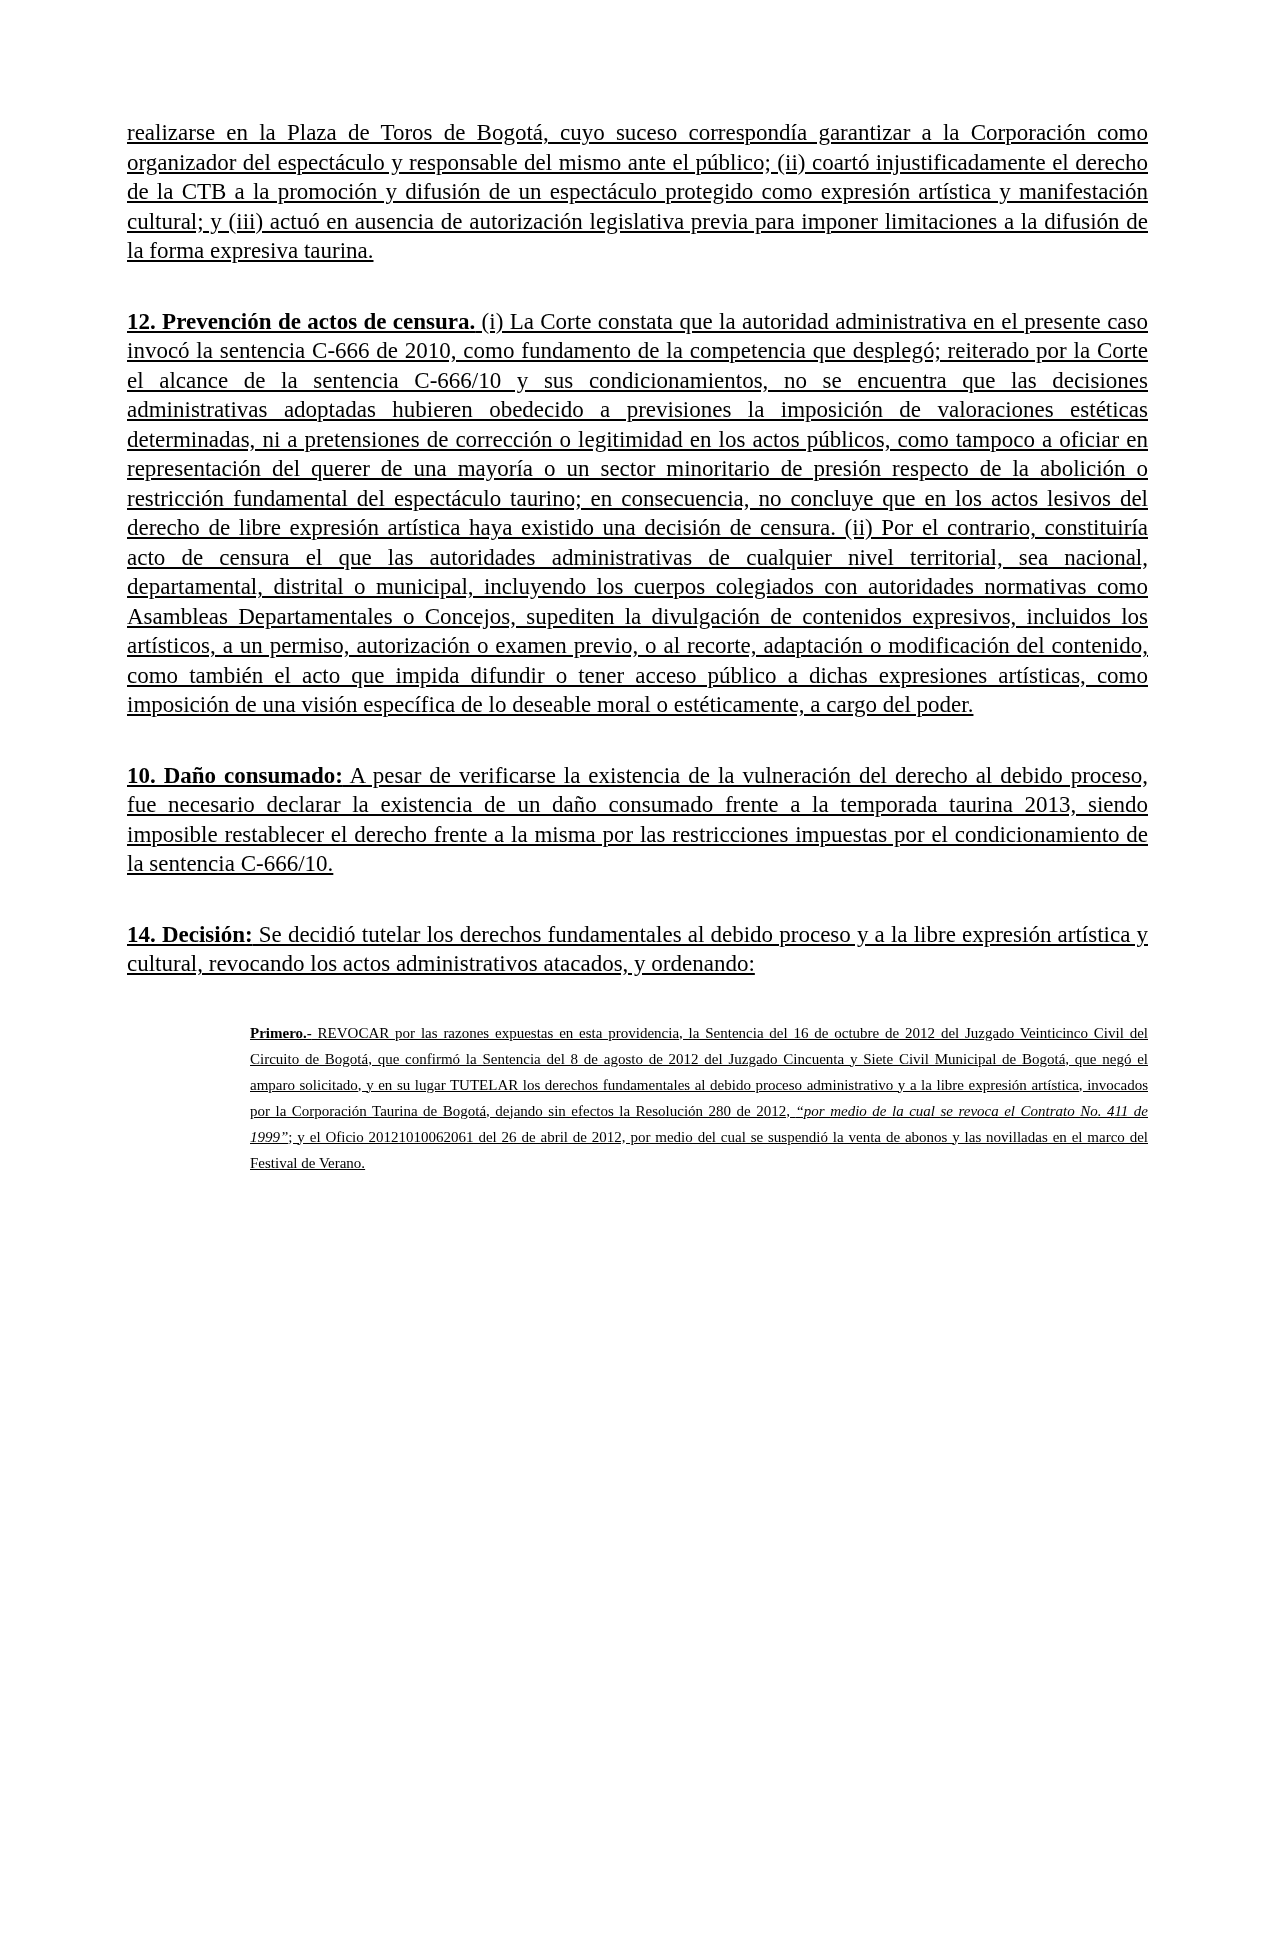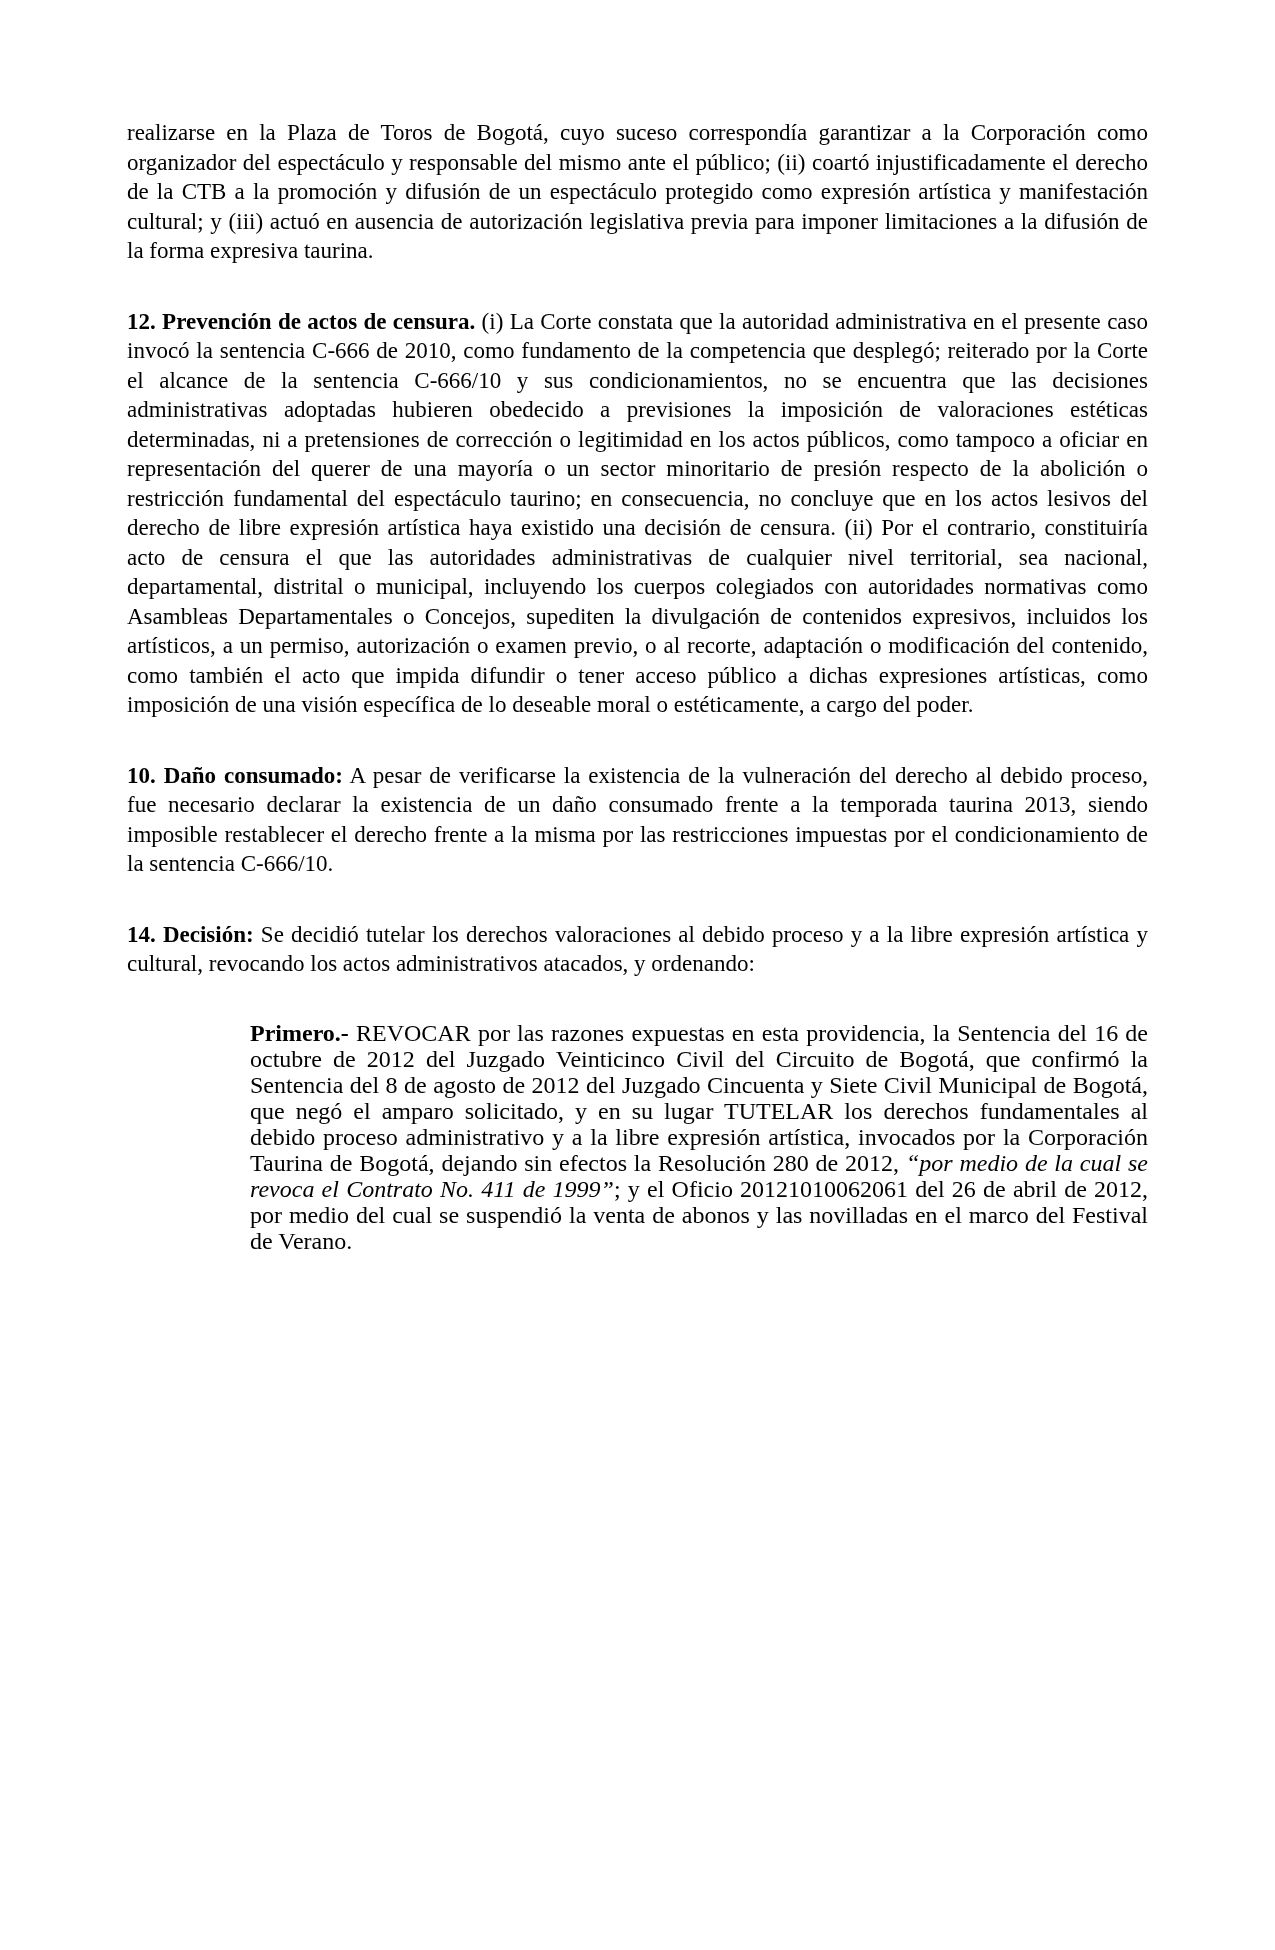--- a/index.html
+++ b/index.html
@@ -13,35 +13,36 @@
     font-family: "Liberation Serif", "DejaVu Serif", serif;
     color: #000000;
     overflow: hidden;
   }
   .page {
     box-sizing: border-box;
     width: 1275px;
     height: 1504px;
     padding: 118px 127px 0 127px;
     background: #ffffff;
+    text-decoration: underline;
   }
   .para {
     margin: 0 0 41px 0;
     font-size: 23px;
     line-height: 29.5px;
     text-align: justify;
     text-justify: inter-word;
   }
   .para .lead {
     font-weight: bold;
   }
   .order-block {
     margin: 0 0 40px 0;
     margin-left: 123px;
-    font-size: 24px;
+    font-size: 15px;
     line-height: 26px;
     text-align: justify;
     text-justify: inter-word;
   }
   .order-block .lead {
     font-weight: bold;
   }
   .italic {
     font-style: italic;
   }
@@ -50,18 +51,18 @@
 <body>
 
 <div class="page">
 
   <p class="para"><span>realizarse en la Plaza de Toros de Bogotá, cuyo suceso correspondía garantizar a la Corporación como organizador del espectáculo y responsable del mismo ante el público; (ii) coartó injustificadamente el derecho de la CTB a la promoción y difusión de un espectáculo protegido como expresión artística y manifestación cultural; y (iii) actuó en ausencia de autorización legislativa previa para imponer limitaciones a la difusión de la forma expresiva taurina.</span></p>
 
   <p class="para"><span class="lead">12. Prevención de actos de censura.</span><span> (i) La Corte constata que la autoridad administrativa en el presente caso invocó la sentencia C-666 de 2010, como fundamento de la competencia que desplegó; reiterado por la Corte el alcance de la sentencia C-666/10 y sus condicionamientos, no se encuentra que las decisiones administrativas adoptadas hubieren obedecido a previsiones la imposición de valoraciones estéticas determinadas, ni a pretensiones de corrección o legitimidad en los actos públicos, como tampoco a oficiar en representación del querer de una mayoría o un sector minoritario de presión respecto de la abolición o restricción fundamental del espectáculo taurino; en consecuencia, no concluye que en los actos lesivos del derecho de libre expresión artística haya existido una decisión de censura. (ii) Por el contrario, constituiría acto de censura el que las autoridades administrativas de cualquier nivel territorial, sea nacional, departamental, distrital o municipal, incluyendo los cuerpos colegiados con autoridades normativas como Asambleas Departamentales o Concejos, supediten la divulgación de contenidos expresivos, incluidos los artísticos, a un permiso, autorización o examen previo, o al recorte, adaptación o modificación del contenido, como también el acto que impida difundir o tener acceso público a dichas expresiones artísticas, como imposición de una visión específica de lo deseable moral o estéticamente, a cargo del poder.</span></p>
 
   <p class="para"><span class="lead">10. Daño consumado:</span><span> A pesar de verificarse la existencia de la vulneración del derecho al debido proceso, fue necesario declarar la existencia de un daño consumado frente a la temporada taurina 2013, siendo imposible restablecer el derecho frente a la misma por las restricciones impuestas por el condicionamiento de la sentencia C-666/10.</span></p>
 
-  <p class="para"><span class="lead">14. Decisión:</span><span> Se decidió tutelar los derechos valoraciones al debido proceso y a la libre expresión artística y cultural, revocando los actos administrativos atacados, y ordenando:</span></p>
+  <p class="para"><span class="lead">14. Decisión:</span><span> Se decidió tutelar los derechos fundamentales al debido proceso y a la libre expresión artística y cultural, revocando los actos administrativos atacados, y ordenando:</span></p>
 
   <div class="order-block"><span class="lead">Primero.-</span><span> REVOCAR por las razones expuestas en esta providencia, la Sentencia del 16 de octubre de 2012 del Juzgado Veinticinco Civil del Circuito de Bogotá, que confirmó la Sentencia del 8 de agosto de 2012 del Juzgado Cincuenta y Siete Civil Municipal de Bogotá, que negó el amparo solicitado, y en su lugar TUTELAR los derechos fundamentales al debido proceso administrativo y a la libre expresión artística, invocados por la Corporación Taurina de Bogotá, dejando sin efectos la Resolución 280 de 2012, </span><span class="italic">“por medio de la cual se revoca el Contrato No. 411 de 1999”</span><span>;  y el Oficio 20121010062061 del 26 de abril de 2012, por medio del cual se suspendió la venta de abonos y las novilladas en el marco del Festival de Verano.</span></div>
 
 
 </div>
 
 </body></html>

